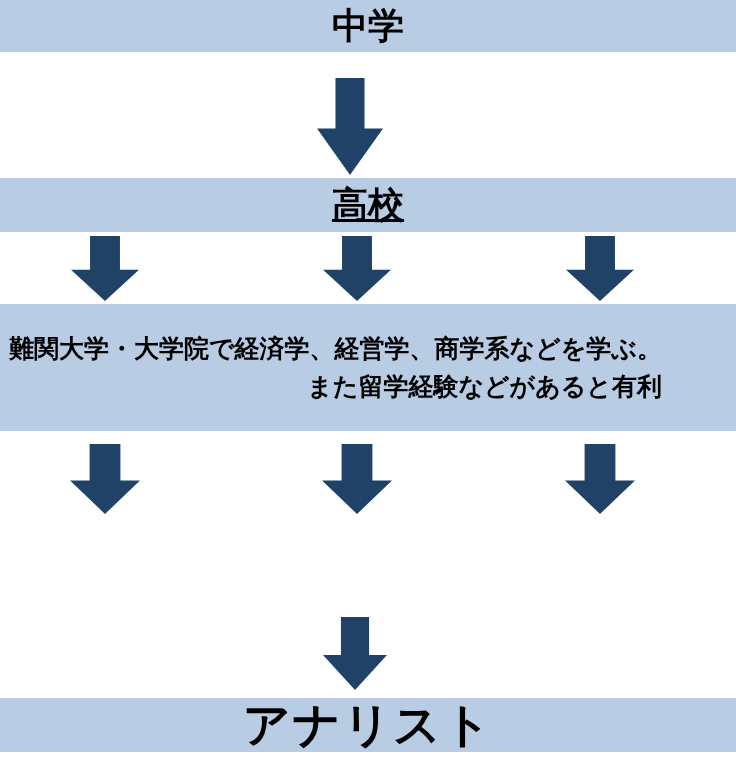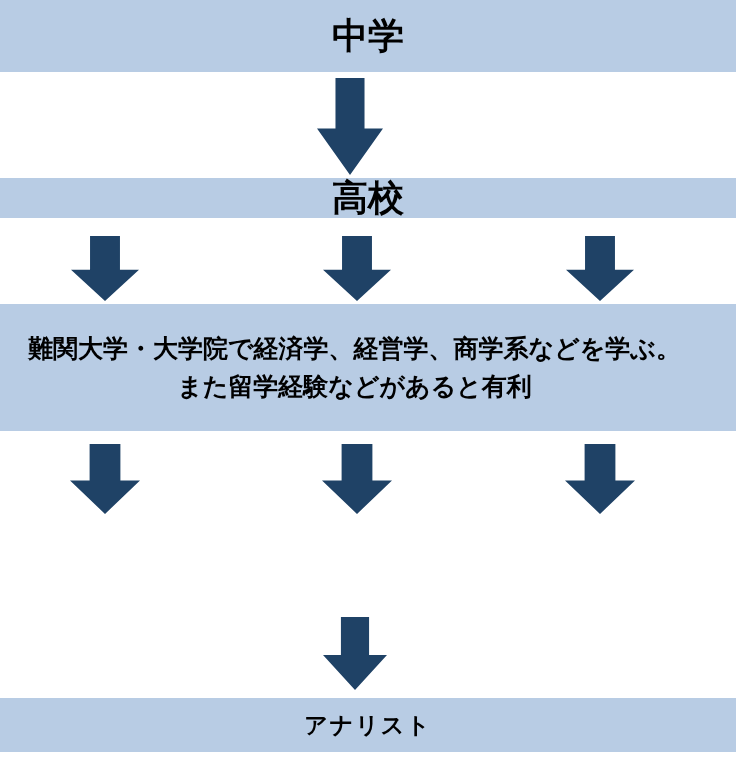--- a/index.html
+++ b/index.html
@@ -25,36 +25,36 @@
     display: flex;
     align-items: center;
     justify-content: center;
     color: var(--text, #000000);
   }
   .band .txt {
     font-weight: bold;
     text-align: center;
     white-space: pre-line;
   }
-  .band1 { top: 0; height: 72px; }
+  .band1 { top: 0; height: 52px; }
   .band1 .txt { font-size: 36px; }
-  .band2 { top: 178px; height: 40px; }
+  .band2 { top: 178px; height: 54px; text-decoration: underline; }
   .band2 .txt { font-size: 36px; }
   .band3 { top: 304px; height: 127px; justify-content: flex-start; }
   .band3 .txt {
     font-size: 25px;
-    text-align: center;
-    padding-left: 28px;
+    text-align: right;
+    padding-left: 9px;
     padding-right: 6px;
     line-height: 1.5;
   }
   .band4 { top: 514px; height: 88px; }
   .band4 .txt { font-size: 23px; }
   .band5 { top: 698px; height: 54px; }
-  .band5 .txt { font-size: 23px; letter-spacing: 2px; }
+  .band5 .txt { font-size: 47px; letter-spacing: 2px; }
   .arrow {
     position: absolute;
     background: var(--arrow, #1f4266);
     clip-path: polygon(28% 0, 72% 0, 72% 52%, 100% 52%, 50% 100%, 0 52%, 28% 52%);
   }
 </style>
 </head>
 <body>
 
 <div class="canvas">

